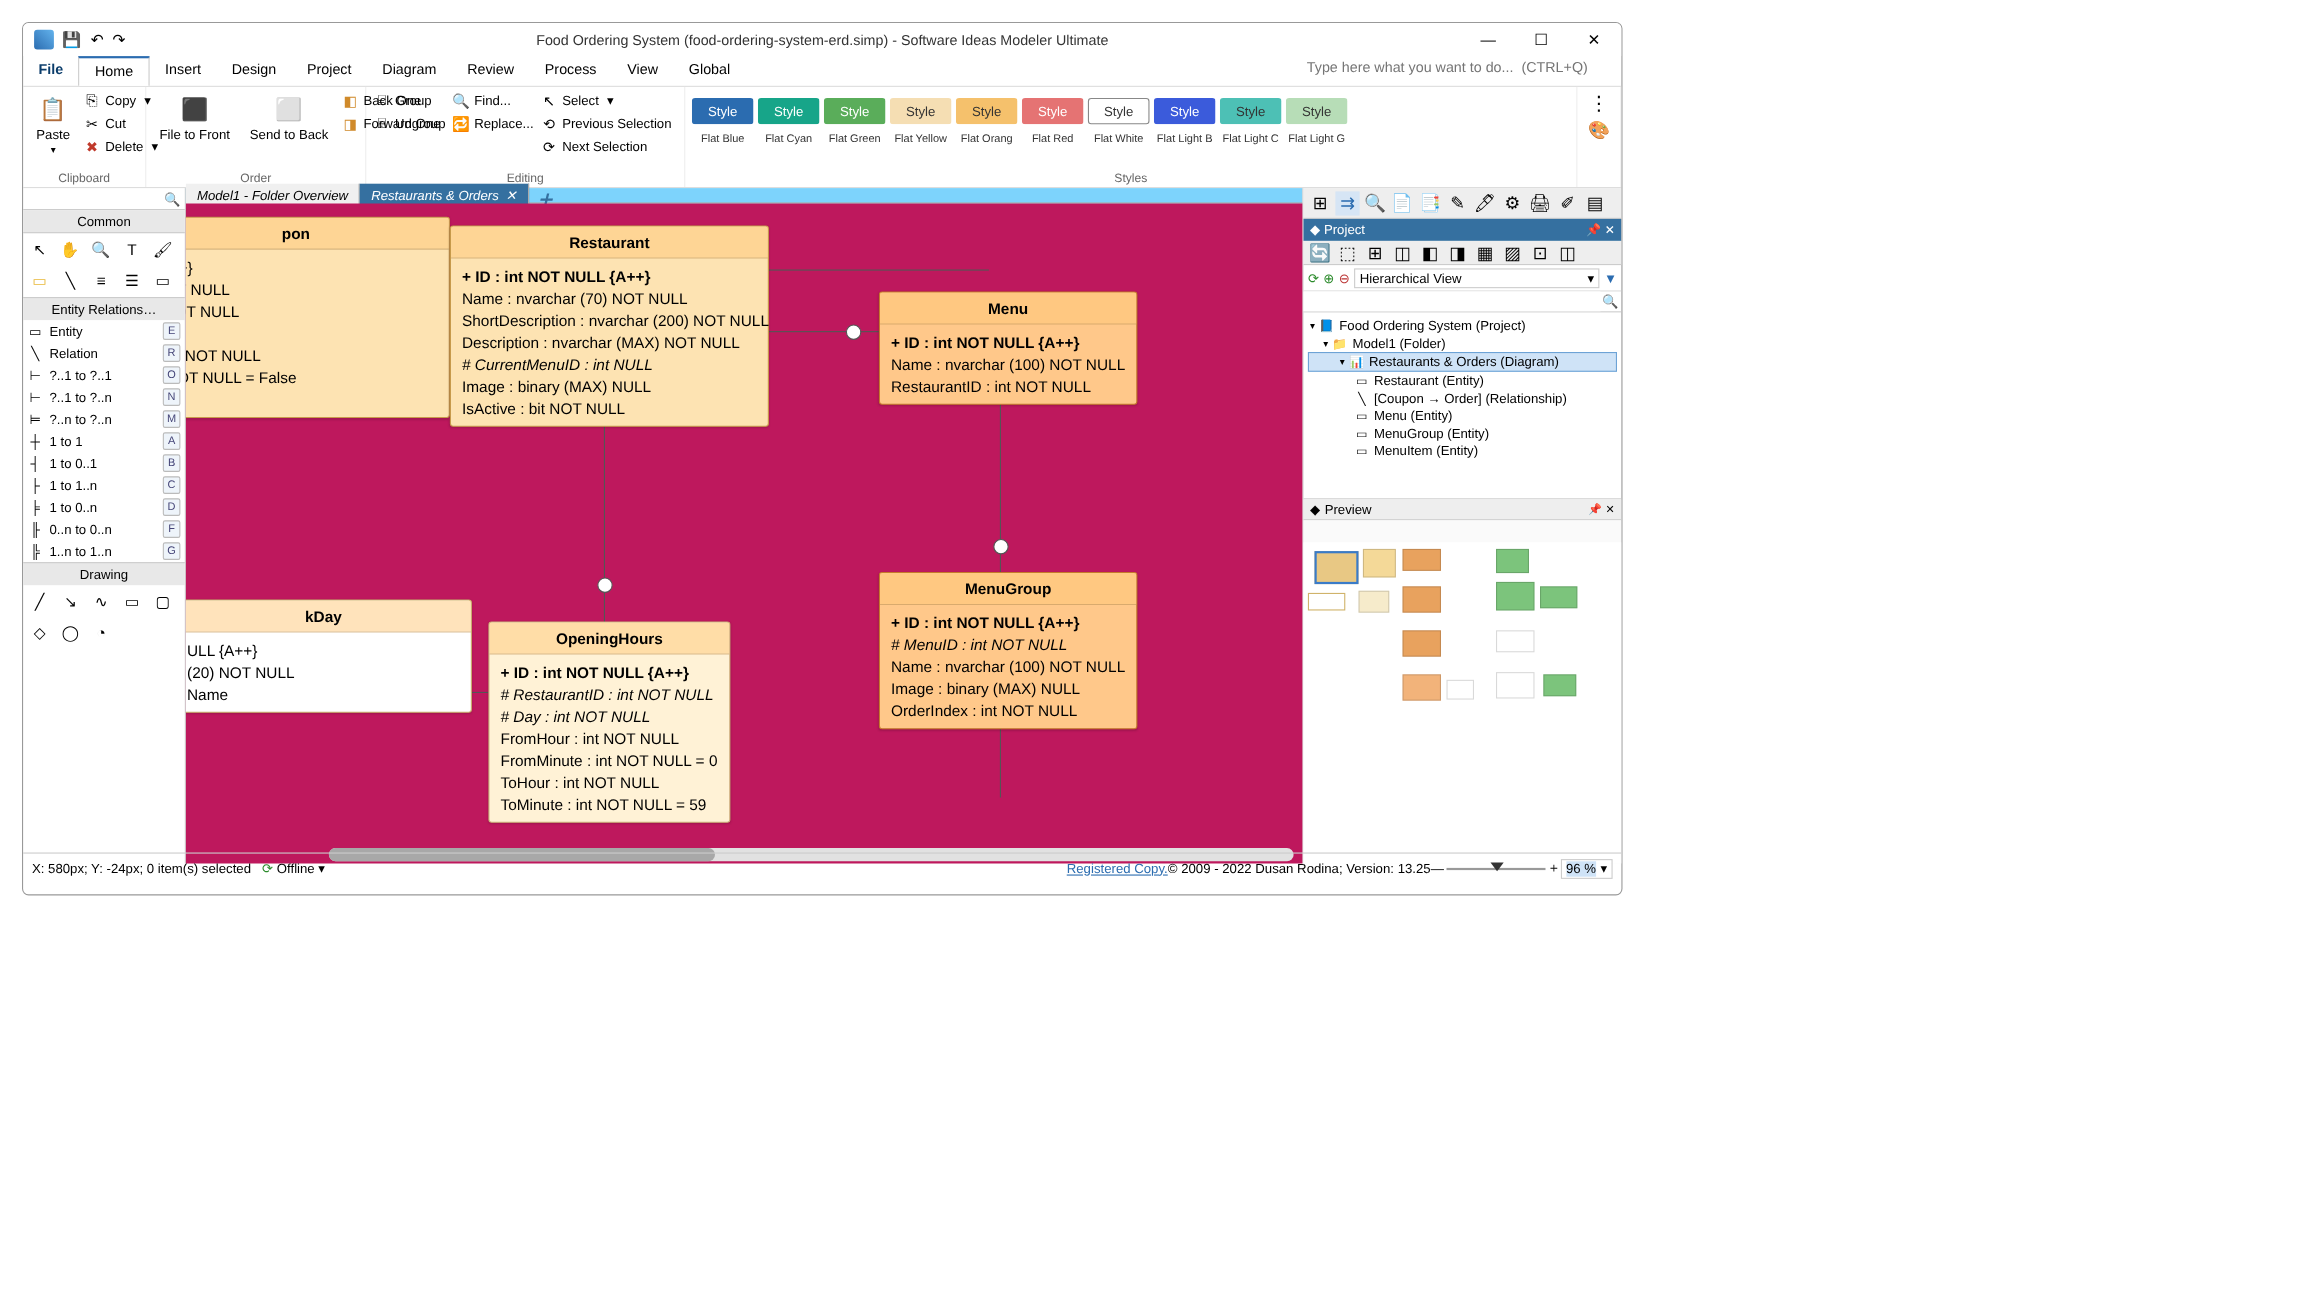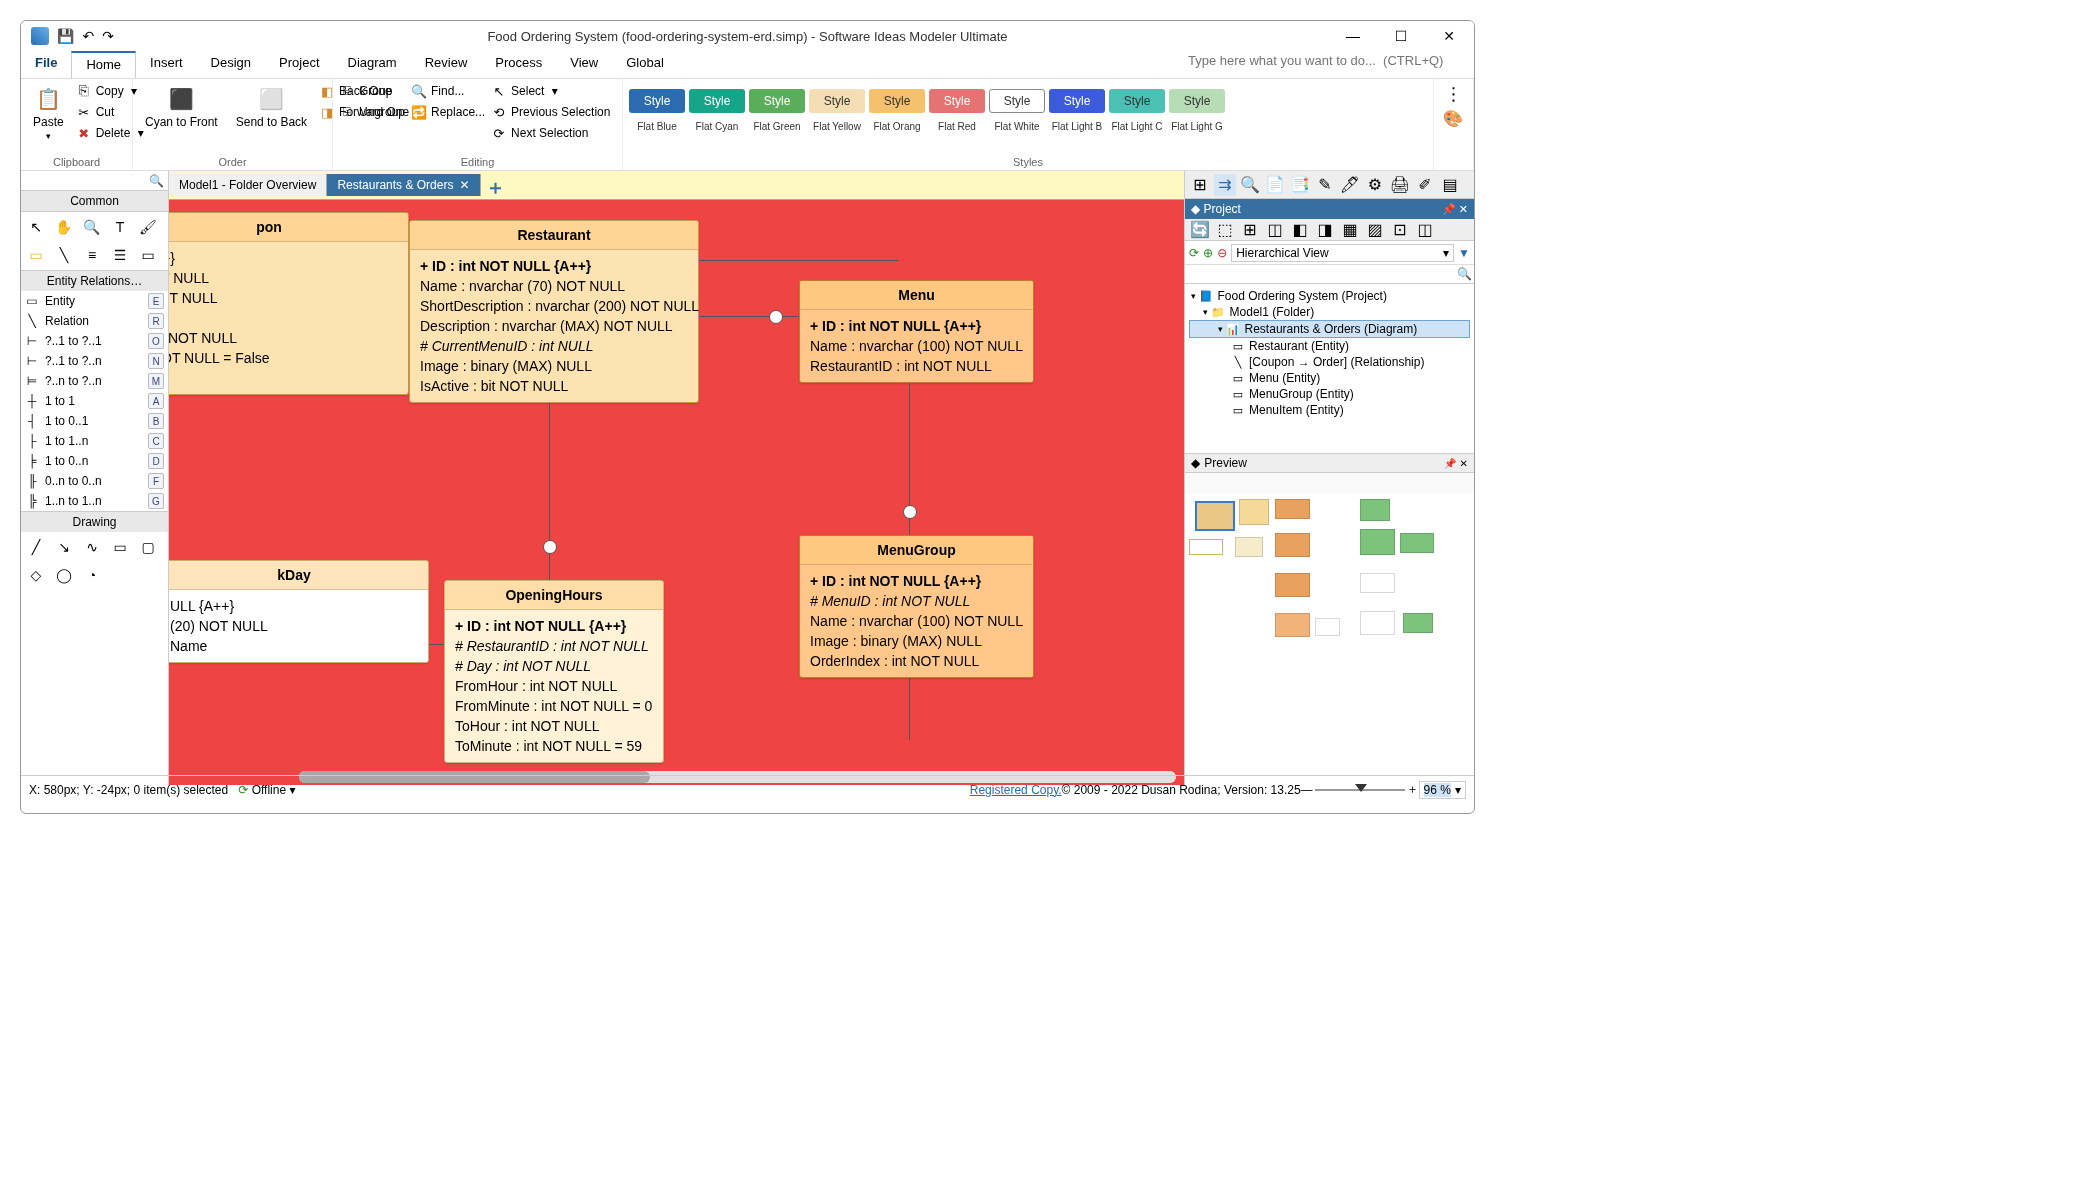--- a/index.html
+++ b/index.html
@@ -33,26 +33,26 @@
 .style-label { width: 56px; text-align: center; font-size: 10px; color: #333; white-space: nowrap; }
 .main-area { position: absolute; top: 150px; bottom: 28px; left: 0; right: 0; display: flex; }
 .toolbox { width: 148px; border-right: 1px solid #ccc; display: flex; flex-direction: column; font-size: 12px; }
 .toolbox .tb-header { background: #e8e8e8; border-bottom: 1px solid #ccc; text-align: center; padding: 3px; font-size: 12px; }
 .toolbox-section { border-top: 1px solid #ccc; background: #e8e8e8; text-align: center; padding: 3px; font-size: 12px; }
 .toolbox-row { display: flex; align-items: center; justify-content: space-between; padding: 2px 4px; cursor: pointer; }
 .toolbox-row .key { border: 1px solid #bbb; background: #eef4fa; color: #447; width: 16px; height: 16px; font-size: 10px; text-align: center; line-height: 15px; border-radius: 2px; }
 .toolbox-icons { display: flex; flex-wrap: wrap; gap: 6px; padding: 4px; }
 .toolbox-icons span { width: 22px; height: 22px; display: flex; align-items: center; justify-content: center; font-size: 14px; }
 .canvas-wrap { flex: 1; display: flex; flex-direction: column; }
-.tabstrip { height: 29px; background: #fef9c3; display: flex; align-items: center; border-bottom: 1px solid #aaa; }
+.tabstrip { height: 14px; background: #7dd3fc; display: flex; align-items: center; border-bottom: 1px solid #aaa; font-style: italic; }
 .tab { padding: 4px 10px; font-size: 12px; display: flex; align-items: center; gap: 6px; background: #f0f0f0; border-right: 1px solid #aaa; cursor: pointer; white-space: nowrap; }
 .tab.active { background: #3570a0; color: #fff; }
 .tab .close { font-size: 12px; }
 .tabstrip .plus { width: 22px; height: 22px; margin-left: 4px; color: #3570a0; font-size: 20px; font-weight: bold; text-align: center; cursor:pointer; }
-.canvas { flex: 1; background: #ef4444; position: relative; overflow: hidden; }
+.canvas { flex: 1; background: #be185d; position: relative; overflow: hidden; }
 .entity { position: absolute; border: 1px solid #c79a4b; border-radius: 3px; background: #fde3b2; font-size: 14px; box-shadow: 0 1px 2px rgba(0,0,0,.15); }
 .entity.pale { background: #fff2d6; border-color: #ccb37a;}
 .entity.orange { background: #ffc88a; border-color: #c47a2b; }
 .entity.white { background: #fff; border-color: #c8b06a; }
 .entity .e-title { padding: 6px; text-align: center; font-weight: 600; border-bottom: 1px solid rgba(0,0,0,.15); background: rgba(255,200,120,.5); }
 .entity .e-body { padding: 6px 10px; }
 .entity .e-body div { white-space: nowrap; line-height: 20px; }
 .line { position: absolute; background: #555; }
 .circle { position: absolute; width: 14px; height: 14px; border: 1px solid #555; border-radius: 50%; background: #fff; }
 .right-panel { width: 290px; border-left: 1px solid #ccc; display: flex; flex-direction: column; }
@@ -132,21 +132,21 @@
         <div class="mini-btn"><span class="mini-ico" style="color:#c0392b">✖</span><span>Delete</span>&nbsp;▾</div>
       </div>
     </div>
     <div class="ribbon-group-label">Clipboard</div>
   </div>
 
   <div class="ribbon-group" style="width:200px">
     <div class="ribbon-body">
       <div class="vbtn">
           <span class="ico" style="color:#d08a2a">⬛</span>
-          <span class="vbtn-label">Cyan to Front</span>
+          <span class="vbtn-label">File to Front</span>
         </div>
       <div class="vbtn">
           <span class="ico" style="color:#d08a2a">⬜</span>
           <span class="vbtn-label">Send to Back</span>
         </div>
       <div class="stack">
         <div class="mini-btn">
             <span class="mini-ico" style="color:#d08a2a">◧</span>
             <span>Back One</span>
           </div>

